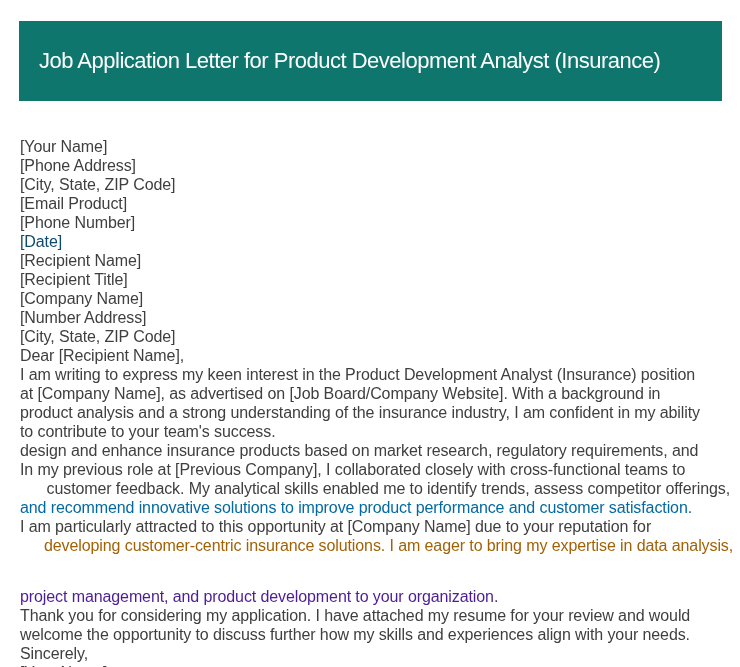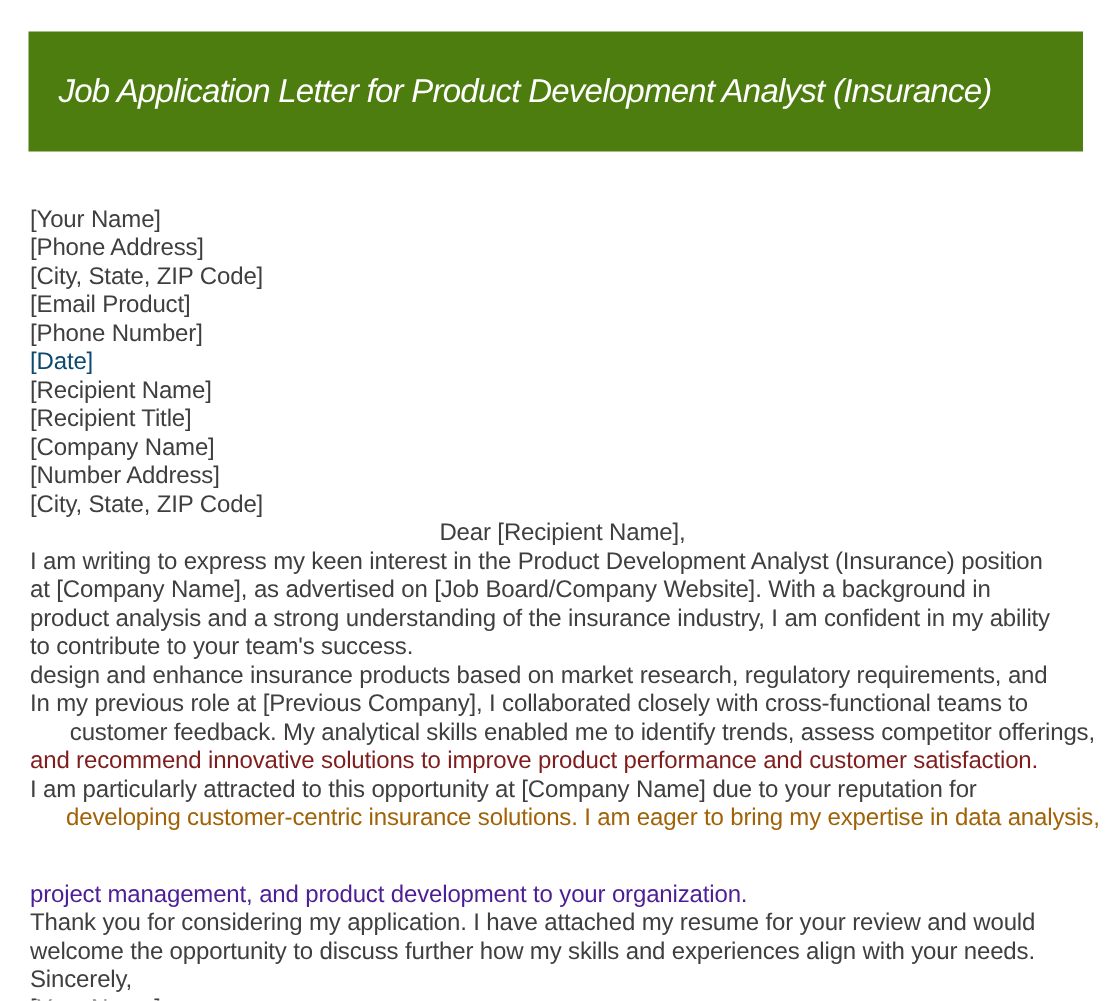--- a/index.html
+++ b/index.html
@@ -39,44 +39,44 @@
     font-size: 16px;
     line-height: 19px;
     white-space: pre;
     letter-spacing: -0.1px;
   }
 </style>
 </head>
 <body style="background: rgb(255, 255, 255);">
 
 <div class="page">
-  <div class="banner" id="banner" style="background: #4d7c0f; font-style: italic;">
+  <div class="banner" id="banner" style="background: #0f766e;">
     <div class="banner-title" style="color: rgb(255, 255, 255);">Job Application Letter for Product Development Analyst (Insurance)</div>
   </div>
   <div class="letter" id="letter-body">
       <div class="line" style="color: rgb(63, 63, 63);">[Your Name]</div>
       <div class="line" style="color: rgb(63, 63, 63);">[Phone Address]</div>
       <div class="line" style="color: rgb(63, 63, 63);">[City, State, ZIP Code]</div>
       <div class="line" style="color: rgb(63, 63, 63);">[Email Product]</div>
       <div class="line" style="color: rgb(63, 63, 63);">[Phone Number]</div>
       <div class="line" style="color: #0c4a6e;">[Date]</div>
       <div class="line" style="color: rgb(63, 63, 63);">[Recipient Name]</div>
       <div class="line" style="color: rgb(63, 63, 63);">[Recipient Title]</div>
       <div class="line" style="color: rgb(63, 63, 63);">[Company Name]</div>
       <div class="line" style="color: rgb(63, 63, 63);">[Number Address]</div>
       <div class="line" style="color: rgb(63, 63, 63);">[City, State, ZIP Code]</div>
-      <div class="line" style="color: rgb(63, 63, 63); text-align: center;">Dear [Recipient Name],</div>
+      <div class="line" style="color: rgb(63, 63, 63);">Dear [Recipient Name],</div>
       <div class="line" style="color: rgb(63, 63, 63);">I am writing to express my keen interest in the Product Development Analyst (Insurance) position</div>
       <div class="line" style="color: rgb(63, 63, 63);">at [Company Name], as advertised on [Job Board/Company Website]. With a background in</div>
       <div class="line" style="color: rgb(63, 63, 63);">product analysis and a strong understanding of the insurance industry, I am confident in my ability</div>
       <div class="line" style="color: rgb(63, 63, 63);">to contribute to your team's success.</div>
       <div class="line" style="color: rgb(63, 63, 63);">design and enhance insurance products based on market research, regulatory requirements, and</div>
       <div class="line" style="color: rgb(63, 63, 63);">In my previous role at [Previous Company], I collaborated closely with cross-functional teams to</div>
       <div class="line" style="color: rgb(63, 63, 63); text-align: right;">customer feedback. My analytical skills enabled me to identify trends, assess competitor offerings,</div>
-      <div class="line" style="color: #7f1d1d;">and recommend innovative solutions to improve product performance and customer satisfaction.</div>
+      <div class="line" style="color: #0369a1;">and recommend innovative solutions to improve product performance and customer satisfaction.</div>
       <div class="line" style="color: rgb(63, 63, 63);">I am particularly attracted to this opportunity at [Company Name] due to your reputation for</div>
       <div class="line" style="color: #a16207; margin-left: 24px;">developing customer-centric insurance solutions. I am eager to bring my expertise in data analysis,</div>
       <div class="line" style="color: #4c1d95; margin-top: 32px;">project management, and product development to your organization.</div>
       <div class="line" style="color: rgb(63, 63, 63);">Thank you for considering my application. I have attached my resume for your review and would</div>
       <div class="line" style="color: rgb(63, 63, 63);">welcome the opportunity to discuss further how my skills and experiences align with your needs.</div>
       <div class="line" style="color: rgb(63, 63, 63);">Sincerely,</div>
       <div class="line" style="color: rgb(63, 63, 63);">[Your Name]</div>
     </div>
 </div>
 

